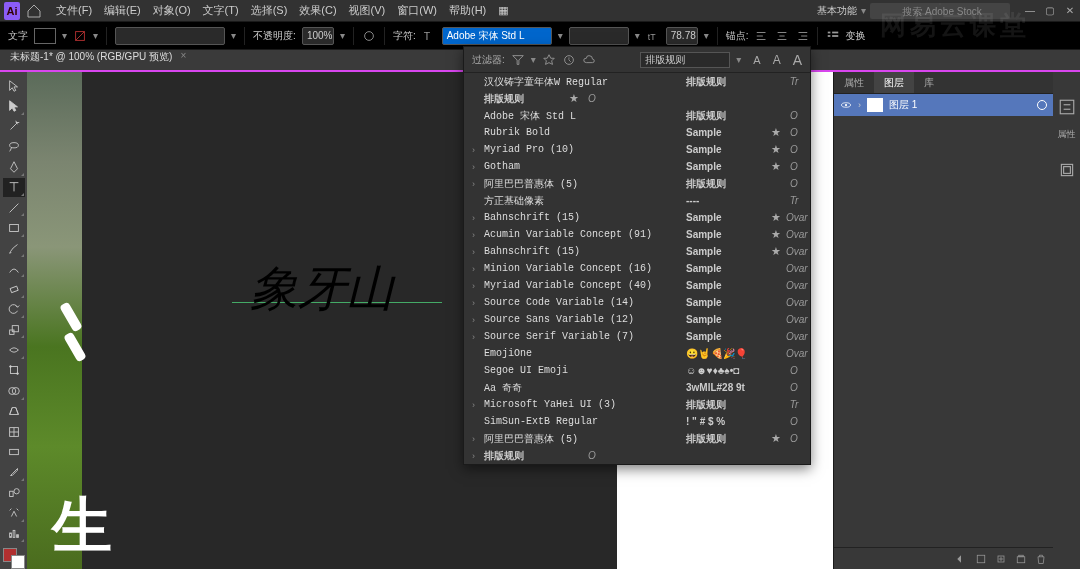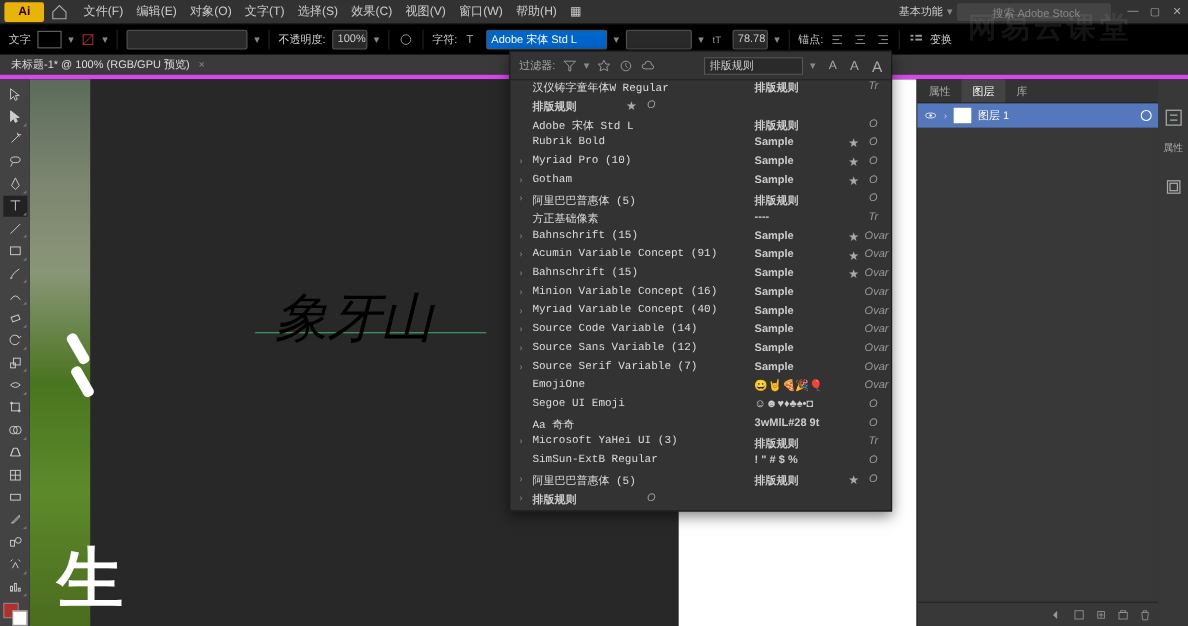--- a/index.html
+++ b/index.html
@@ -1,33 +1,33 @@
 <!DOCTYPE html>
 <html><head>
 <meta charset="utf-8">
 <style>
 * { margin:0; padding:0; box-sizing:border-box; font-family:"Microsoft YaHei",Arial,sans-serif; }
 body { background:#323232; color:#ccc; font-size:10px; width:1080px; height:569px; overflow:hidden; position:relative; }
 .menubar { height:22px; background:#323232; display:flex; align-items:center; padding:0 4px; border-bottom:1px solid #1a1a1a; }
-.ai-logo { width:36px; height:18px; background:#eab308; color:#310000; font-weight:bold; font-size:11px; display:flex; align-items:center; justify-content:center; border-radius:2px; margin-right:6px; }
+.ai-logo { width:16px; height:18px; background:#8b5cf6; color:#310000; font-weight:bold; font-size:11px; display:flex; align-items:center; justify-content:center; border-radius:2px; margin-right:6px; }
 .home-icon { width:16px; height:16px; display:flex; align-items:center; justify-content:center; margin-right:8px; color:#aaa; cursor:pointer; }
 .menu-item { padding:0 6px; font-size:11px; color:#ccc; cursor:pointer; }
 .menubar-right { margin-left:auto; display:flex; align-items:center; gap:4px; }
 .search-stock { width:140px; height:16px; background:#444; border-radius:2px; display:flex; align-items:center; padding:0 6px; color:#888;flex-direction:column; }
 .window-controls { display:flex; gap:8px; margin-left:10px; }
 .wc { width:12px; height:12px; color:#aaa; cursor:pointer; display:flex; align-items:center; justify-content:center; font-size:10px; }
 .toolbar { height:28px; background:#000000; display:flex; align-items:center; padding:0 8px; gap:6px; border-bottom:1px solid #1a1a1a; position:relative; }
 .tb-label { color:#ccc; font-size:10px; }
 .color-swatch { width:22px; height:16px; border:1px solid #666; background:#000; }
 .tb-input { width:110px; height:18px; background:#2a2a2a; border:1px solid #555; border-radius:2px; }
 .tb-input.sel { background:#0066cc; color:#fff; padding:0 4px; font-size:10px; display:flex; align-items:center; }
 .tb-small { width:32px; height:18px; background:#2a2a2a; border:1px solid #555; border-radius:2px; color:#ccc; padding:0 4px; font-size:10px; display:flex; align-items:center; }
 .tb-icon { width:14px; height:14px; color:#999; }
 .pipe { width:1px; height:18px; background:#222; margin:0 2px; }
-.doctab { height:22px; background:#3a3a3a; display:flex; align-items:center; padding:0 10px; border-bottom:4px solid #d946ef; }
+.doctab { height:22px; background:#3a3a3a; display:flex; align-items:flex-start; padding:0 10px; border-bottom:2px solid #d946ef; }
 .doctab span { font-size:10px; color:#ddd; }
 .main { display:flex; height:497px; }
 .tools { width:27px; background:#434343; display:flex; flex-direction:column; align-items:center; padding-top:4px; gap:1px; }
 .tool { width:22px; height:20px; display:flex; align-items:center; justify-content:center; color:#ccc; cursor:pointer; position:relative; }
 .tool svg { width:14px; height:14px; stroke:#ccc; fill:none; }
 .tool.picked { background:#222; }
 .tool .tri { position:absolute; bottom:1px; right:1px; width:0; height:0; border-left:3px solid transparent; border-bottom:3px solid #777; }
 .tool-colors { margin-top:4px; width:22px; height:22px; position:relative; }
 .tc-a { position:absolute; top:0; left:0; width:14px; height:14px; background:#b03030; border:1px solid #888; }
 .tc-b { position:absolute; bottom:0; right:0; width:14px; height:14px; background:#fff; border:1px solid #888; }
@@ -56,21 +56,21 @@
 .font-dropdown { position:absolute; left:463px; top:46px; width:348px; background:#333; z-index:100; box-shadow:0 4px 12px rgba(0,0,0,0.5); border:1px solid #1a1a1a; }
 .fd-tabs { display:flex; height:24px; border-bottom:1px solid #222; }
 .fd-tab { padding:0 12px; font-size:11px; color:#ccc; display:flex; align-items:center; border-bottom:2px solid transparent; cursor:pointer; }
 .fd-tab.on { border-bottom-color:#fff; color:#fff; }
 .fd-filter { height:26px; display:flex; align-items:center; padding:0 8px; gap:6px; border-bottom:1px solid #222; }
 .fd-filter-label { color:#aaa; font-size:10px; }
 .fil-ic { width:14px; height:14px; color:#999; }
 .fd-sel { width:90px; height:16px; background:#2a2a2a; border:1px solid #555; font-size:10px; color:#ccc; padding:0 4px; display:flex; align-items:center; margin-left:auto; }
 .a-sz { font-size:11px; color:#aaa; margin-left:6px; }
 .fd-list { max-height:420px; overflow-y:auto; }
-.fd-row { height:17px; display:flex; align-items:flex-start; padding:0 8px; gap:4px; cursor:pointer; }
+.fd-row { height:17px; display:flex; align-items:center; padding:0 8px; gap:4px; cursor:pointer; }
 .fd-arrow { width:8px; color:#888; font-size:9px; }
 .fd-name { flex:1; font-size:10px; color:#ddd; font-family:Courier,monospace; white-space:nowrap; overflow:hidden; }
 .fd-sample { width:80px; font-size:10px; font-weight:bold; }
 .fd-mark { width:12px; text-align:center; color:#aaa; font-size:11px; }
 .fd-type { width:16px; text-align:center; color:#999; font-size:10px; font-style:italic; }
 .watermark { position:absolute; right:50px; top:8px; font-size:26px; color:rgba(200,200,200,0.1); font-weight:bold; letter-spacing:4px; pointer-events:none; }
 </style>
 </head>
 <body>
 

